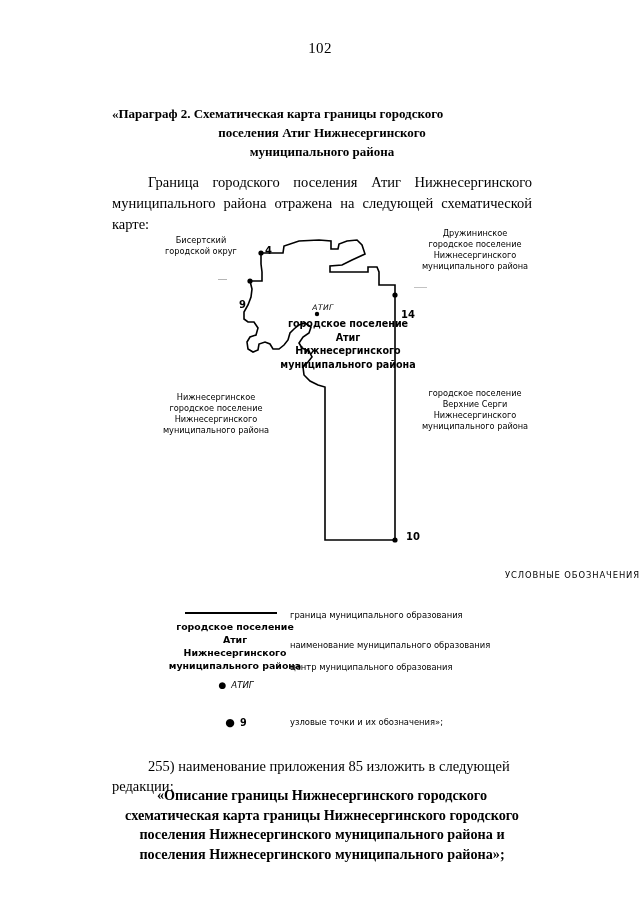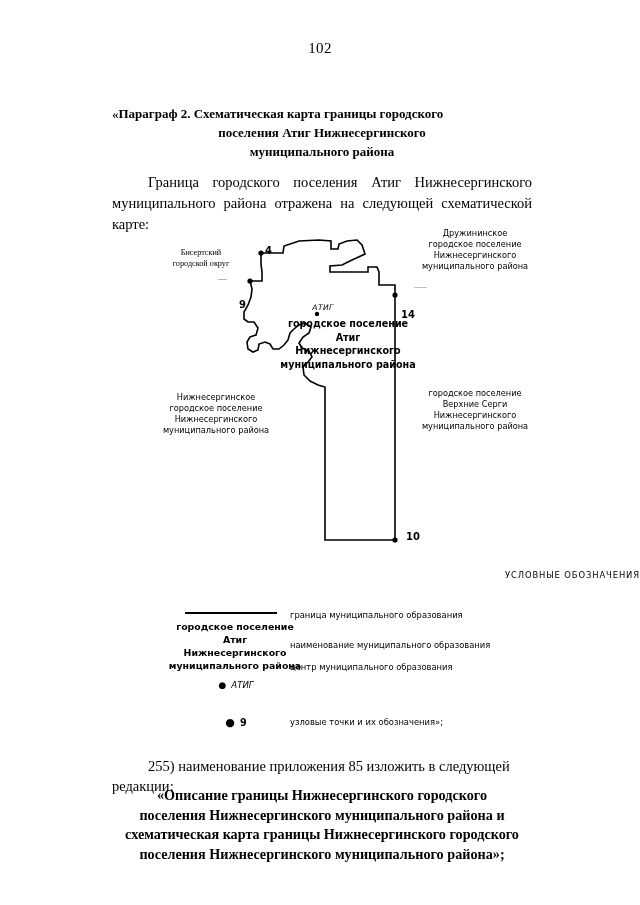--- a/index.html
+++ b/index.html
@@ -91,21 +91,21 @@
   }
   .map-label {
     position: absolute;
     font-family: "DejaVu Sans", sans-serif;
     font-size: 8.2px;
     line-height: 11px;
     text-align: center;
     color: #000;
     white-space: pre-line;
   }
-  .lbl-bisert   { left: 146px; top: 32px;  width: 110px; font-family: Liberation Serif, serif; }
+  .lbl-bisert   { left: 146px; top: 20px;  width: 110px; }
   .lbl-druzh    { left: 400px; top: 13px;  width: 150px; }
   .lbl-nizhser  { left: 150px; top: 177px; width: 132px; }
   .lbl-verkhser { left: 405px; top: 173px; width: 140px; }
 
   .lbl-center-name {
     position: absolute;
     left: 263px;
     top: 102px;
     width: 170px;
     text-align: center;
@@ -331,18 +331,18 @@
     <div class="legend-desc desc-center">центр муниципального образования</div>
 
     <div class="sym-node"><span class="dot">●</span><span>9</span></div>
     <div class="legend-desc desc-node">узловые точки и их обозначения»;</div>
   </div>
 
   <div class="text-col para-165">255) наименование приложения 85 изложить в следующей редакции:</div>
 
   <div class="text-col closing-block">
     <div>«Описание границы Нижнесергинского городского</div>
+    <div>схематическая карта границы Нижнесергинского городского</div>
     <div>поселения Нижнесергинского муниципального района и</div>
-    <div>схематическая карта границы Нижнесергинского городского</div>
     <div>поселения Нижнесергинского муниципального района»;</div>
   </div>
 
 </div>
 
 </body></html>

